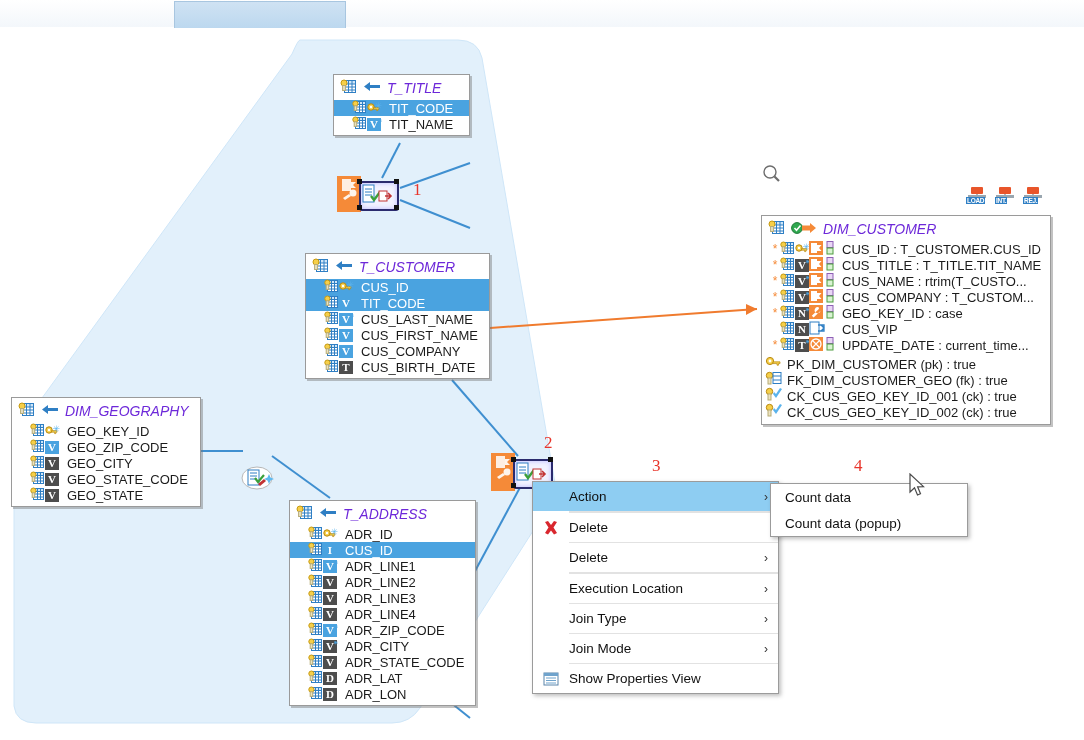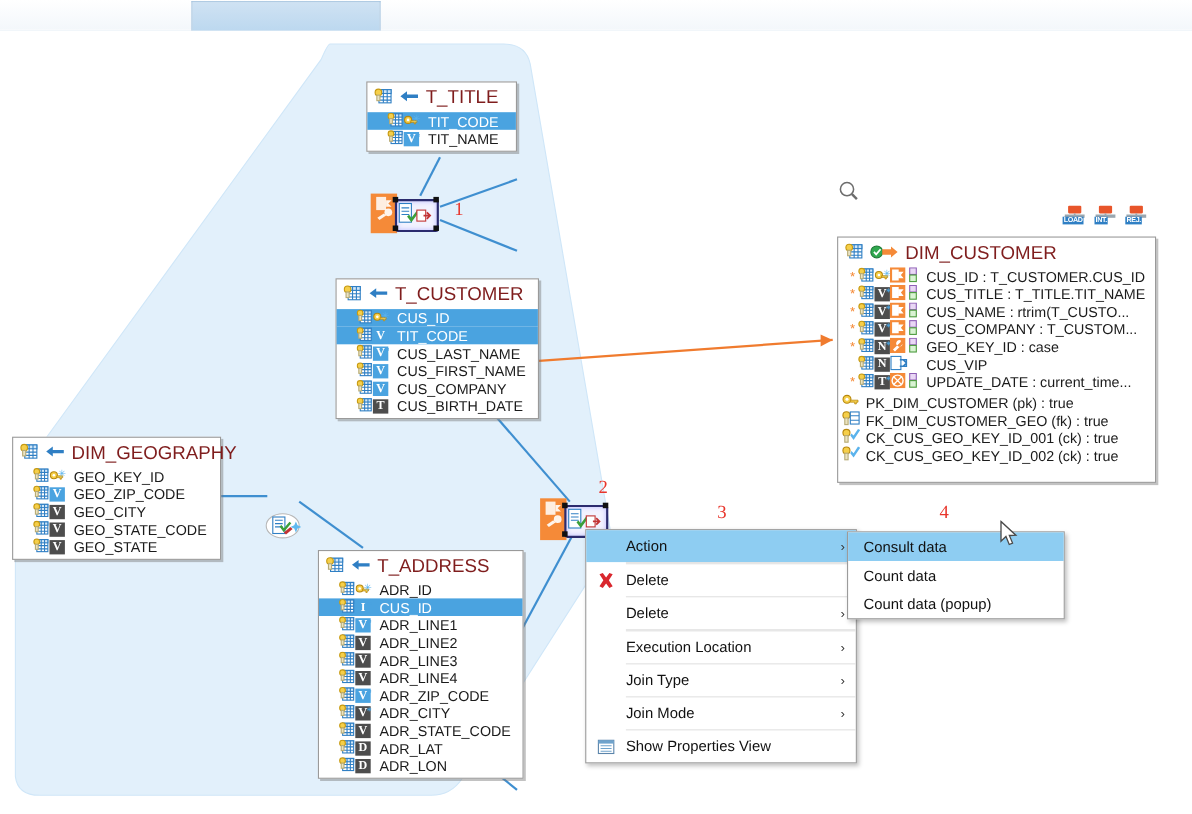--- a/index.html
+++ b/index.html
@@ -28,21 +28,21 @@
 
   
   #canvas{position:absolute;left:0;top:28px;width:1084px;height:712px;
     background:#ffffff;overflow:hidden;}
   #svgLayer{position:absolute;left:0;top:0;width:1084px;height:712px;}
 
   
   .tbl{position:absolute;background:#ffffff;border:1px solid #9a9a9a;
     box-shadow:2px 2px 0 rgba(120,120,120,.45);}
   .tbl-head{display:flex;align-items:center;gap:6px;padding:4px 8px 3px 6px;}
-  .tbl-name{font-size:17px;color:#7f1d1d;white-space:nowrap;}
+  .tbl-name{font-size:14px;color:#6d28d9;white-space:nowrap;font-style:italic;}
   .rows{padding:0 0 3px 0;}
   .row{display:flex;align-items:center;height:16px;white-space:nowrap;}
   .row .lbl{font-size:13px;padding-left:8px;color:#1b1b1b;}
   .row.sel{background:#4aa3e0;}
   .row.sel .lbl{color:#ffffff;}
   .tbl.target .row .lbl{padding-left:7px;}
   .cons{display:flex;align-items:center;height:16px;white-space:nowrap;padding-left:3px;}
   .cons .lbl{font-size:13px;padding-left:5px;}
 
   
@@ -919,21 +919,21 @@
         <path d="M3 3 l8 8 M11 3 l-8 8" stroke="#ffffff" stroke-width="1.1"></path>
       </svg></span>
       <span class="ic">
     <svg width="9" height="14" viewBox="0 0 9 14">
       <rect x="1" y="0.5" width="6" height="6" fill="#e9d7f5" stroke="#8e5fb5"></rect>
       <rect x="1" y="7" width="6" height="6" fill="#d9f3d3" stroke="#4c9b3e"></rect>
     </svg></span>
       <span class="lbl">UPDATE_DATE : current_time...</span>
     </div>
         </div>
-        <div style="padding-bottom:16px">
+        <div style="padding-bottom:4px">
           <div class="cons">
       <span class="ic">
       <svg width="17" height="15" viewBox="0 0 17 15">
         <circle cx="5" cy="6" r="3.6" fill="#f6cf49" stroke="#b8880f"></circle>
         <circle cx="5" cy="6" r="1.4" fill="#ffffff"></circle>
         <path d="M8 6.8 L15 6.8 L15 8.6 L13.5 8.6 L13.5 10.2 L12 10.2 L12 8.6 L8 8.6 Z" fill="#f6cf49" stroke="#b8880f" stroke-width=".7"></path>
       </svg></span>
       <span class="lbl">PK_DIM_CUSTOMER (pk)  : true</span>
     </div>
           <div class="cons">
@@ -1020,23 +1020,20 @@
             <line x1="4" y1="7" x2="14" y2="7" stroke="#6fa3cc"></line>
             <line x1="4" y1="9.5" x2="14" y2="9.5" stroke="#6fa3cc"></line>
             <line x1="4" y1="12" x2="14" y2="12" stroke="#6fa3cc"></line>
           </svg>
         </span>
      <span class="mlabel">Show Properties View</span>
      <span class="arrow"></span>
    </div>
     </div>
   <div id="submenu" style="left: 770px; top: 455px; width: 196px;">
-      <div class="sub-mi hl">
-     <span class="mlabel">Consult data</span>
-   </div>
       <div class="sub-mi ">
      <span class="mlabel">Count data</span>
    </div>
       <div class="sub-mi ">
      <span class="mlabel">Count data (popup)</span>
    </div>
     </div>
 
   <svg style="position:absolute;left:908px;top:445px" width="20" height="26" viewBox="0 0 20 26">
     <path d="M2 1 L2 19 L6.5 14.7 L9.5 22 L12.5 20.7 L9.6 13.8 L15.5 13.6 Z" fill="#ffffff" stroke="#4a4a4a" stroke-width="1.2"></path>

